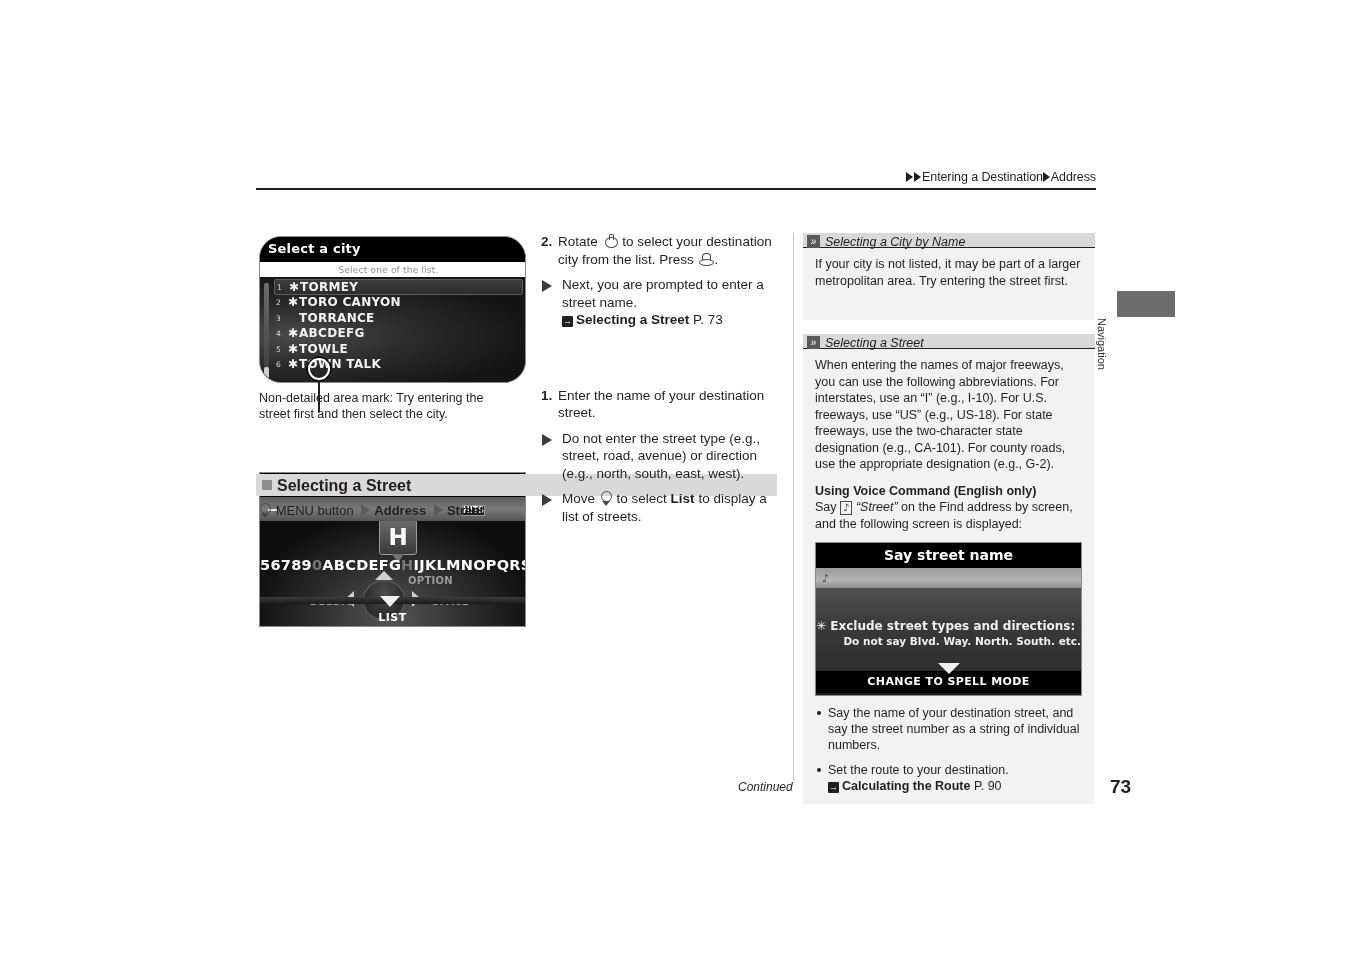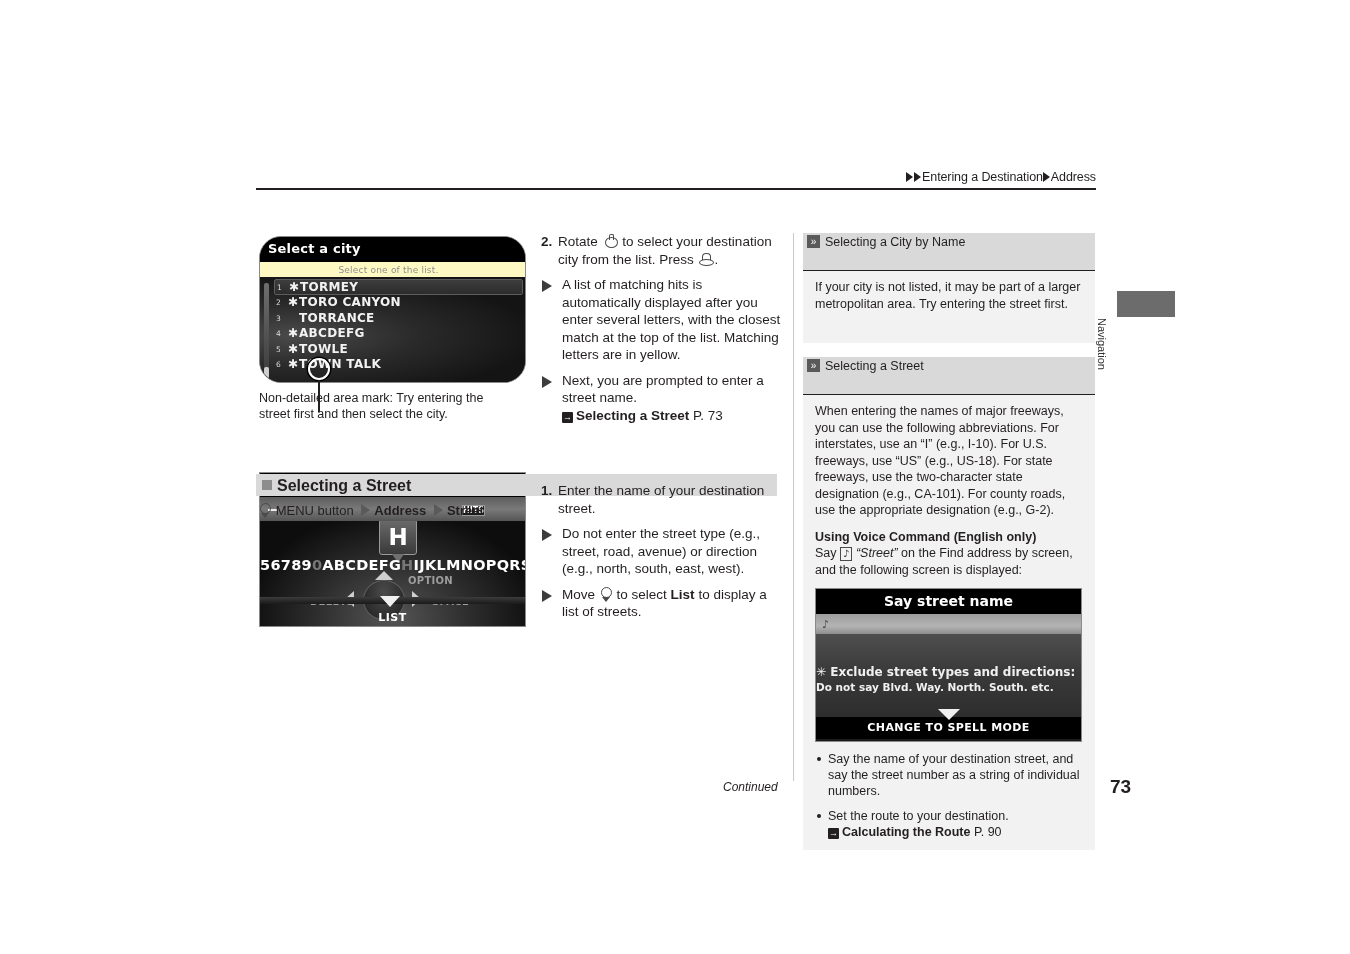--- a/index.html
+++ b/index.html
@@ -62,21 +62,21 @@
     padding:4px 8px 5px 8px;
     letter-spacing:.2px;
     position:relative;
     height:16px;
     line-height:16px;
   }
   
   .city-screen{height:145px;background:#1c1c1c;border-radius:22px;}
   .city-sub{
     text-align:center;color:#8f8f8f;font-size:9px;
-    padding:3px 8px 2px 0;background:#fef9c3;
+    padding:3px 8px 2px 0;background:#ffffff;
     letter-spacing:.2px;
   }
   .city-body{
     position:relative;height:106px;
     background:radial-gradient(ellipse at 12% 55%, #4a4a4a 0%, #2a2a2a 38%, #141414 75%);
   }
   .city-scroll{
     position:absolute;left:4px;top:6px;width:5px;height:96px;
     background:linear-gradient(to bottom,#6e6e6e,#3b3b3b);
     border-radius:2px;
@@ -201,22 +201,22 @@
   }
   .ref{font-weight:bold;}
   .refico{
     display:inline-block;width:11px;height:11px;background:#231f20;color:#fff;
     font-size:9px;line-height:11px;text-align:center;vertical-align:0px;margin-right:3px;
     border-radius:1px;
   }
 
   
   .info-head{
-    background:#d9d9d9;height:37px;line-height:19px;
-    font-size:12.5px;color:#231f20;padding-left:4px;position:relative;
+    background:#d9d9d9;height:14px;line-height:19px;
+    font-size:12.5px;color:#231f20;padding-left:4px;position:relative;font-style:italic;
   }
   .chev{
     display:inline-block;background:#5a5a5a;color:#fff;font-size:10px;
     width:13px;height:13px;line-height:13px;text-align:center;margin-right:5px;vertical-align:1px;
   }
   .info-body{
     background:#f2f2f2;border-top:1.5px solid #231f20;
     padding:8px 10px 10px 12px;
     font-size:12.5px;line-height:16.5px;
   }
@@ -317,42 +317,42 @@
   .say-screen{width:265px;height:152px;border:1px solid #8a8a8a;position:relative;overflow:hidden;margin-top:10px;background:#1a1a1a;font-family:"DejaVu Sans",sans-serif;}
   .say-title{background:#000;height:25px;line-height:25px;text-align:center;color:#fff;font-size:14px;font-weight:bold;}
   .say-bar{height:20px;background:linear-gradient(to bottom,#9c9c9c,#b4b4b4 60%,#8e8e8e);position:relative;}
   .say-bar .m{position:absolute;left:6px;top:3px;color:#4b4b4b;font-size:11px;}
   .say-body{
     height:83px;
     background:linear-gradient(to bottom,#4f4f4f,#3a3a3a 45%,#2d2d2d);
     position:relative;
   }
   .say-l1{position:absolute;left:0;top:30px;width:303px;text-align:left;color:#f0f0f0;font-size:12px;font-weight:bold;}
-  .say-l2{position:absolute;left:0;top:45px;width:265px;text-align:left;color:#f0f0f0;font-size:10.5px;font-weight:bold;}
+  .say-l2{position:absolute;left:0;top:45px;width:265px;text-align:right;color:#f0f0f0;font-size:10.5px;font-weight:bold;}
   .say-down{
     position:absolute;left:122px;bottom:-3px;width:0;height:0;
     border-left:11px solid transparent;border-right:11px solid transparent;border-top:11px solid #f0f0f0;
   }
   .say-foot{background:#000;height:22px;line-height:22px;text-align:center;color:#fff;font-size:11px;font-weight:bold;letter-spacing:.4px;}
 
   
   .side-tab{
     position:absolute;left:1117px;top:291px;width:58px;height:26px;background:#6c6c6c;
   }
   .side-label{
     position:absolute;left:1108px;top:318px;width:80px;
     font-size:11px;color:#333;
     transform:rotate(90deg);
     transform-origin:left top;
     white-space:nowrap;
   }
 
   
   .continued{
-    position:absolute;left:723px;top:780px;font-size:12px;font-style:italic;color:#231f20;
+    position:absolute;left:738px;top:780px;font-size:12px;font-style:italic;color:#231f20;
   }
   .pageno{
     position:absolute;left:1110px;top:776px;font-size:19px;font-weight:bold;color:#231f20;
   }
 </style>
 </head>
 <body>
 
 <div id="page">
 
@@ -448,24 +448,20 @@
 
   <div class="col-mid">
     <div class="step">
       <span class="num">2.</span>
       <span>Rotate</span>
       <span class="knob"><i></i><b></b></span>
       <span>to select your destination city from the list. Press</span>
       <span class="puck"><b></b><i></i></span><span>.</span>
     </div>
 
-    <div class="sub">
-      <span class="atri"></span>
-      <span>A list of matching hits is automatically displayed after you enter several letters, with the closest match at the top of the list. Matching letters are in yellow.</span>
-    </div>
 
     <div class="sub">
       <span class="atri"></span>
       <span>Next, you are prompted to enter a street name.</span><br>
       <span class="refico">→</span><span class="ref">Selecting a Street</span> <span>P. 73</span>
     </div>
 
     <div style="height:58px;"></div>
 
     <div class="step">

